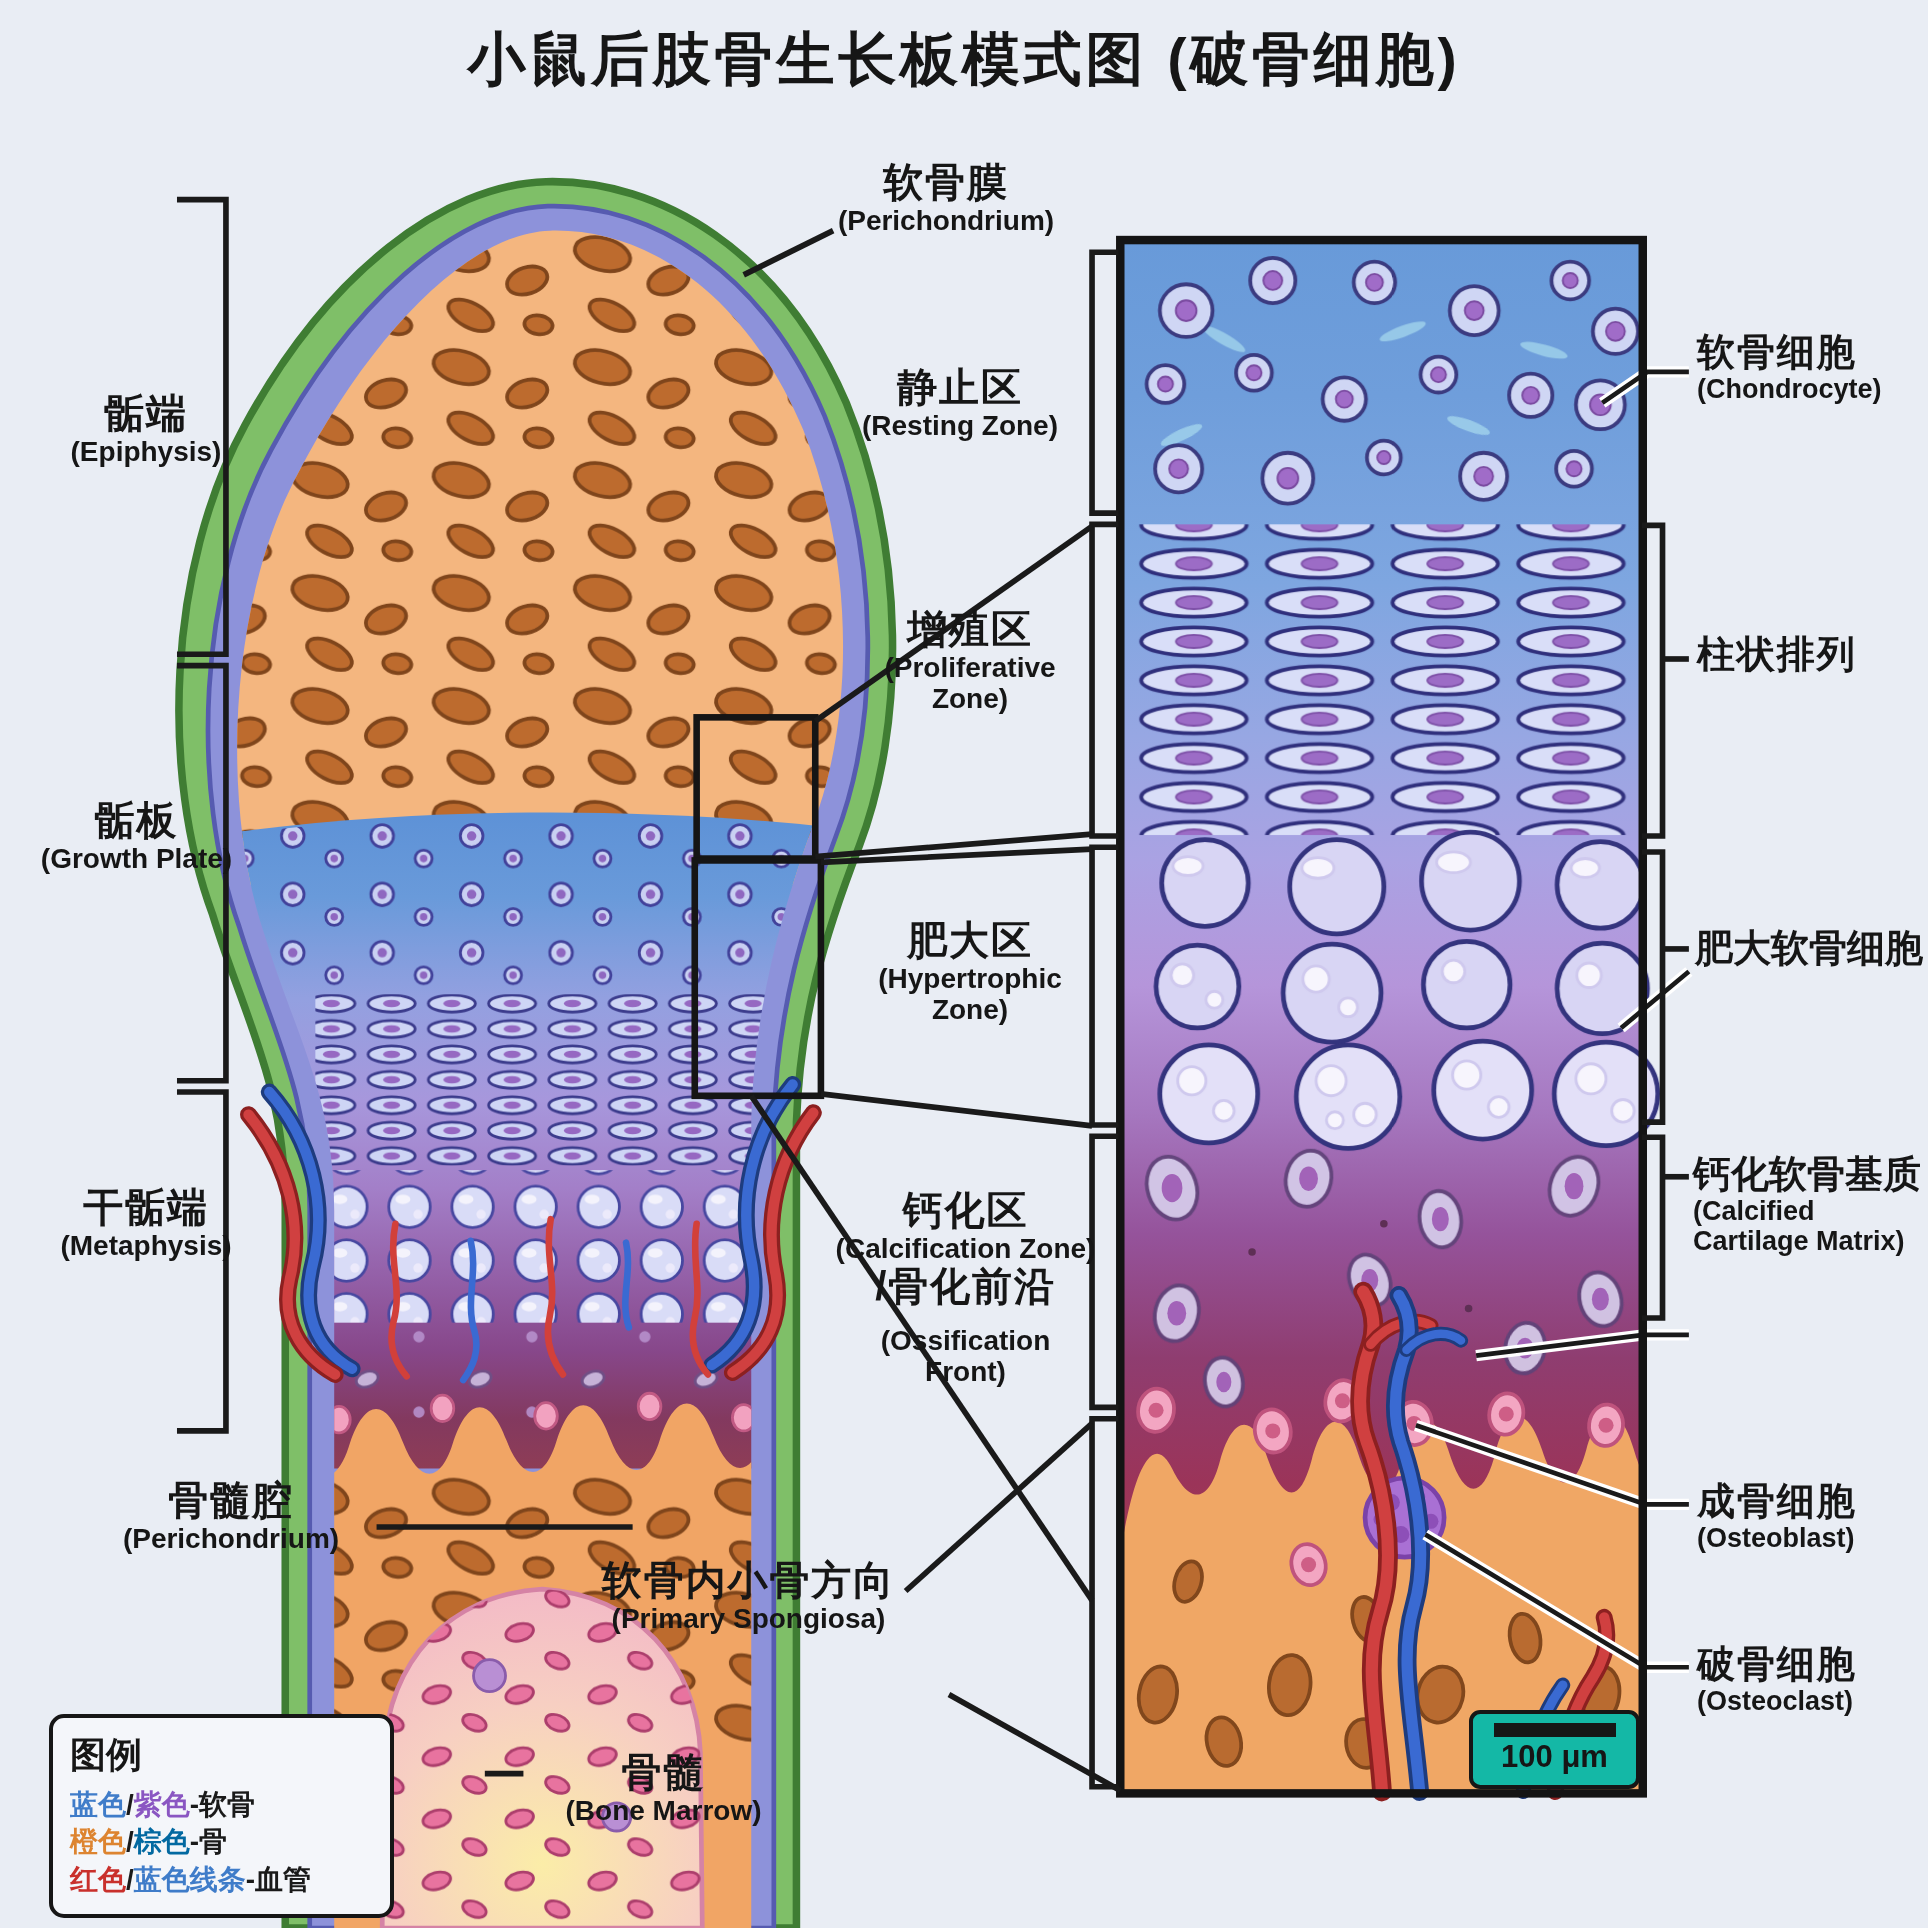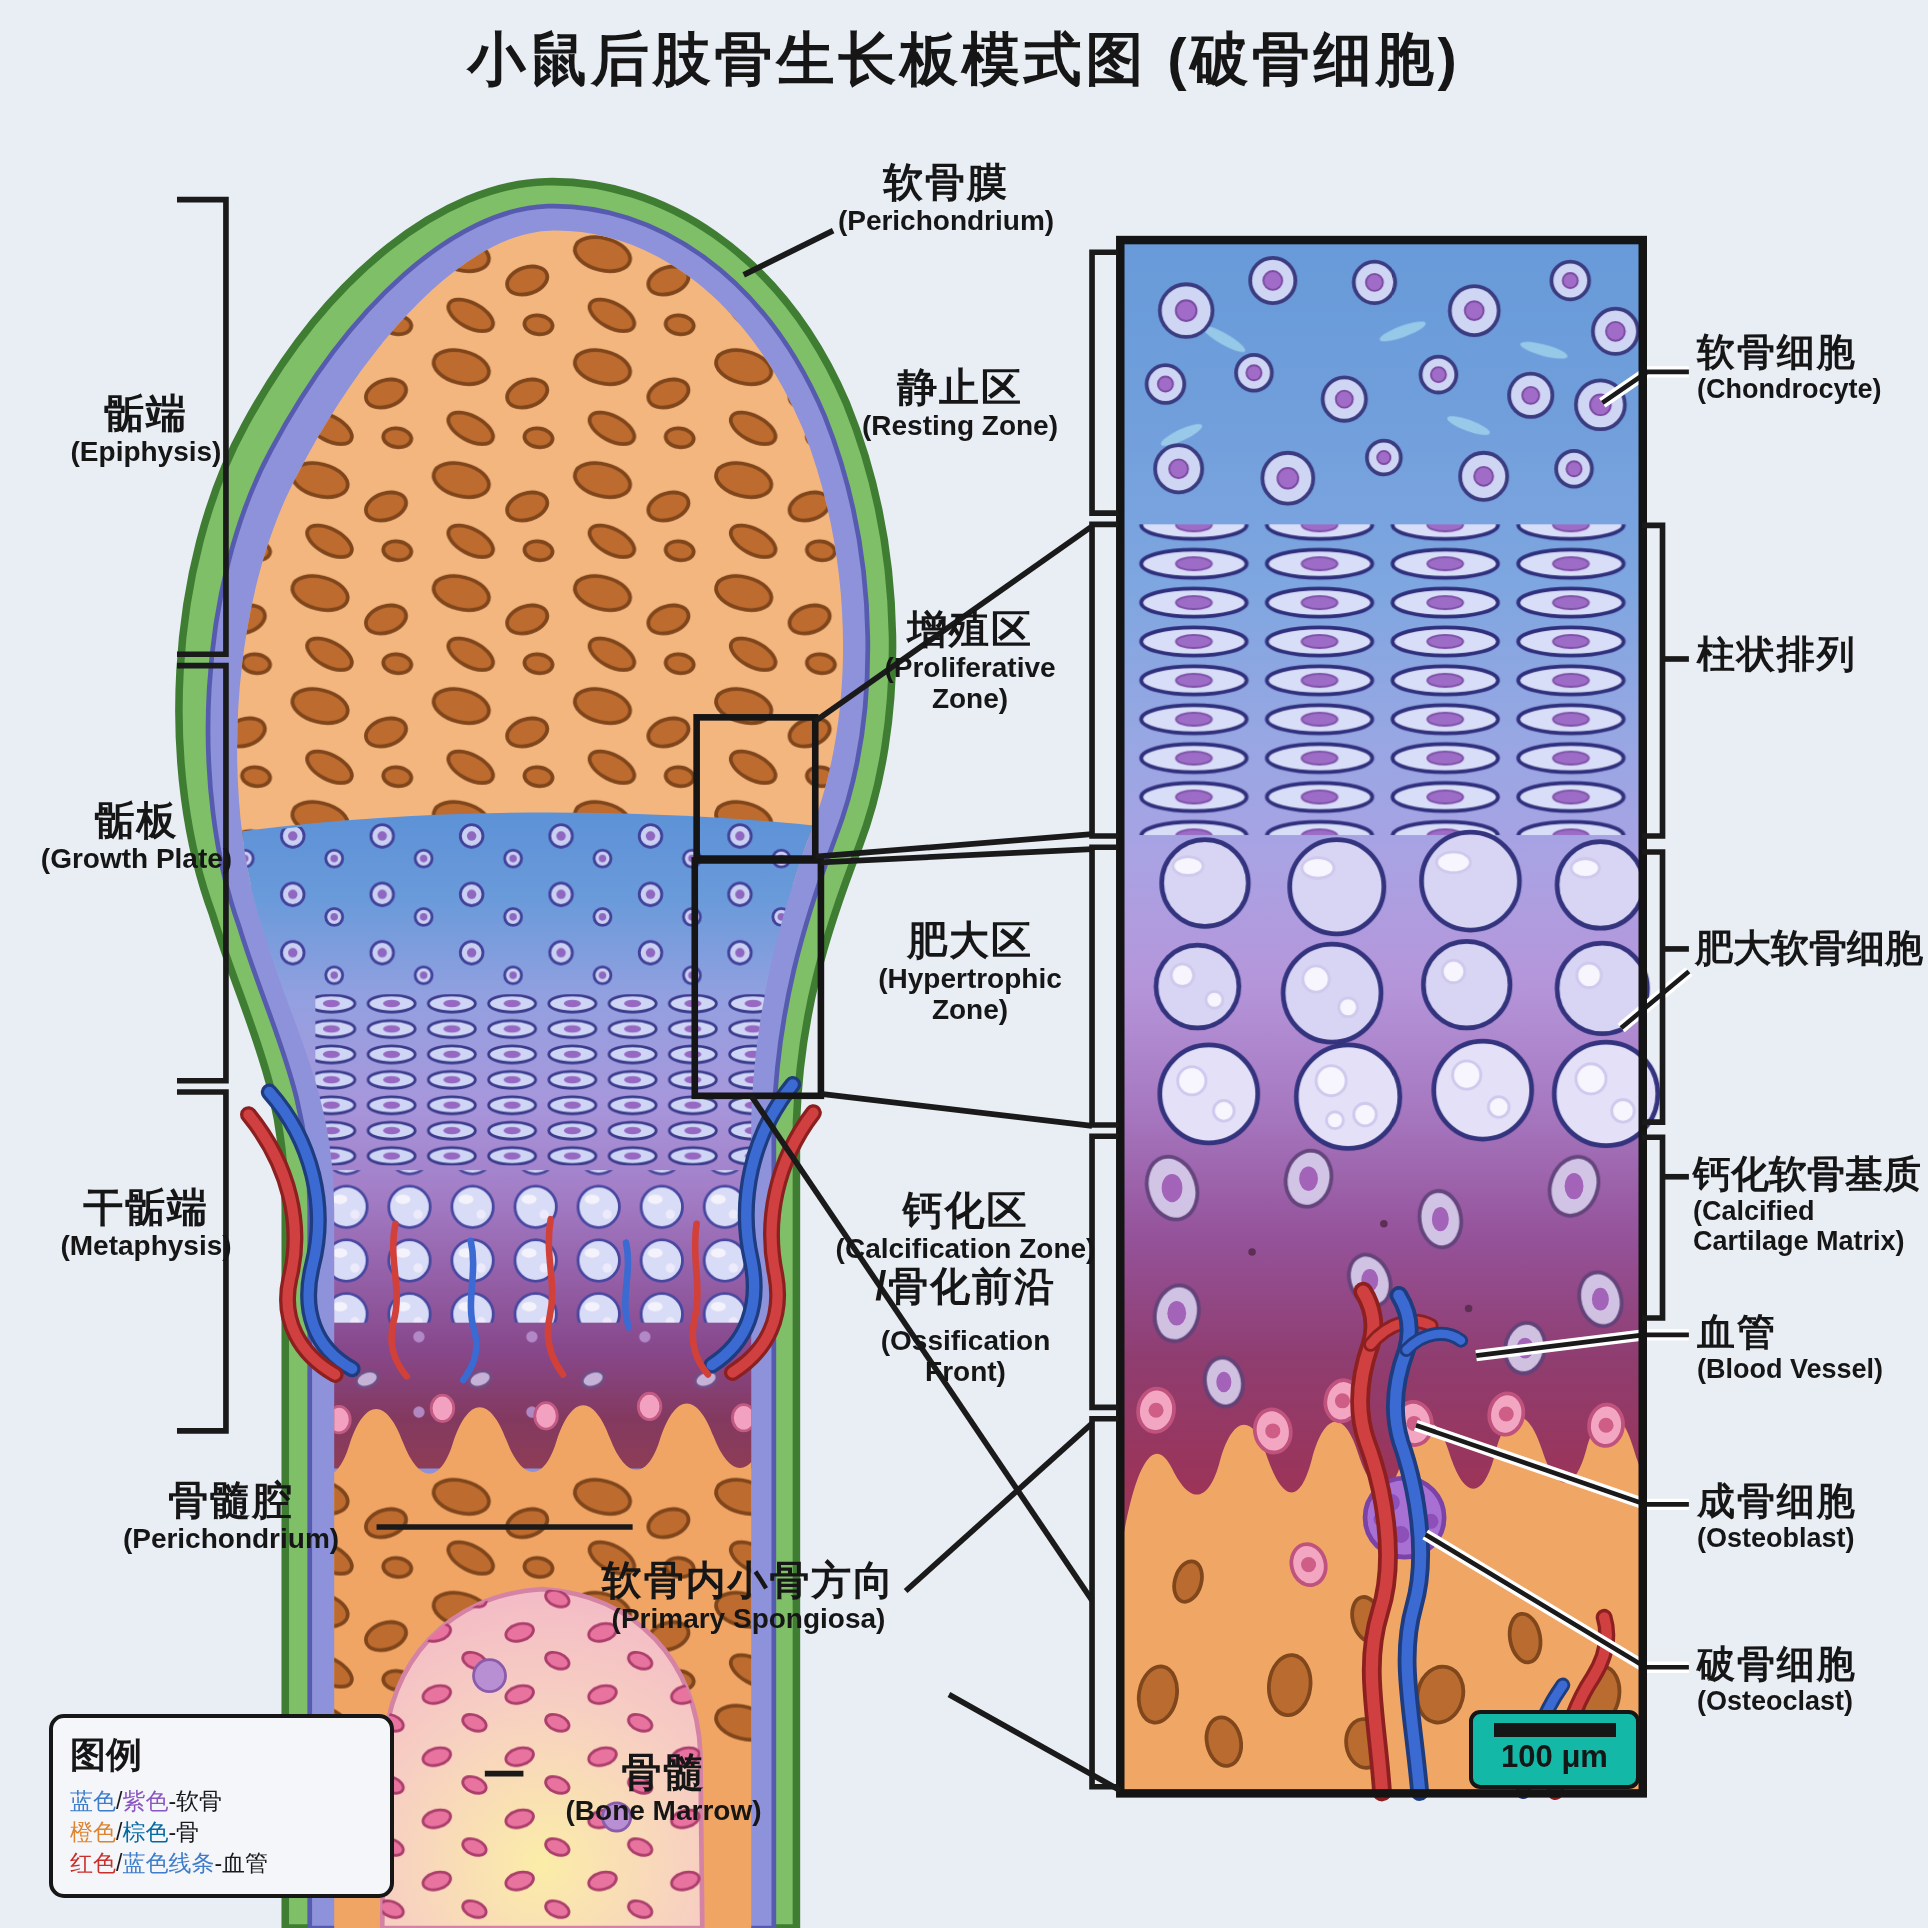--- a/index.html
+++ b/index.html
@@ -10,21 +10,21 @@
   .lbl .zh{font-size:40px;font-weight:700;letter-spacing:1.9px;}
   .lbl .en{font-size:28px;font-weight:600;}
   .lbl.right{text-align:left;}
   .lbl.right .zh{font-size:38px;}
   .lbl.right .en{font-size:27px;}
   .title{position:absolute;left:0;right:0;top:21px;text-align:center;
          font-size:58px;font-weight:800;letter-spacing:3.8px;}
   .legend{position:absolute;left:49px;top:1714px;width:345px;background:#f4f6fa;
           border:4.7px solid #161616;border-radius:15px;padding:13px 17px 15px 17px;box-sizing:border-box;}
   .legend .lg-title{font-size:36px;font-weight:700;margin-bottom:5.6px;}
-  .legend .lg-row{font-size:23px;font-weight:400;line-height:1.35;white-space:nowrap;}
+  .legend .lg-row{font-size:28px;font-weight:700;line-height:1.35;white-space:nowrap;}
   .c-blue{color:#3f7cc9;} .c-purple{color:#8a56c2;} .c-orange{color:#dd8430;}
   .c-brown{color:#0369a1;} .c-red{color:#c9302c;} .c-black{color:#1a1a1a;}
   .scalebar{position:absolute;left:1469px;top:1710px;width:171px;height:79px;background:#14b8a6;
             border:4.7px solid #161616;border-radius:11.3px;box-sizing:border-box;text-align:center;}
   .scalebar .bar{width:122px;height:14px;background:#161616;margin:9.4px auto 1.9px auto;}
   .scalebar .sb-label{font-size:31px;font-weight:600;}
 </style>
 </head>
 <body>
 
@@ -470,24 +470,20 @@
 <div class="lbl right" style="left:1697px;top:633px;width:232px;">
   <div class="zh">柱状排列</div>
 </div>
 <div class="lbl right" style="left:1695px;top:927px;width:234px;">
   <div class="zh" style="letter-spacing:0;">肥大软骨细胞</div>
 </div>
 <div class="lbl right" style="left:1693px;top:1153px;width:235px;">
   <div class="zh" style="letter-spacing:0;">钙化软骨基质</div>
   <div class="en">(Calcified Cartilage Matrix)</div>
 </div>
-<div class="lbl right" style="left:1697px;top:1311px;width:232px;">
-  <div class="zh">血管</div>
-  <div class="en">(Blood Vessel)</div>
-</div>
 <div class="lbl right" style="left:1697px;top:1480px;width:232px;">
   <div class="zh">成骨细胞</div>
   <div class="en">(Osteoblast)</div>
 </div>
 <div class="lbl right" style="left:1697px;top:1643px;width:232px;">
   <div class="zh">破骨细胞</div>
   <div class="en">(Osteoclast)</div>
 </div>
 
 <div class="legend">

